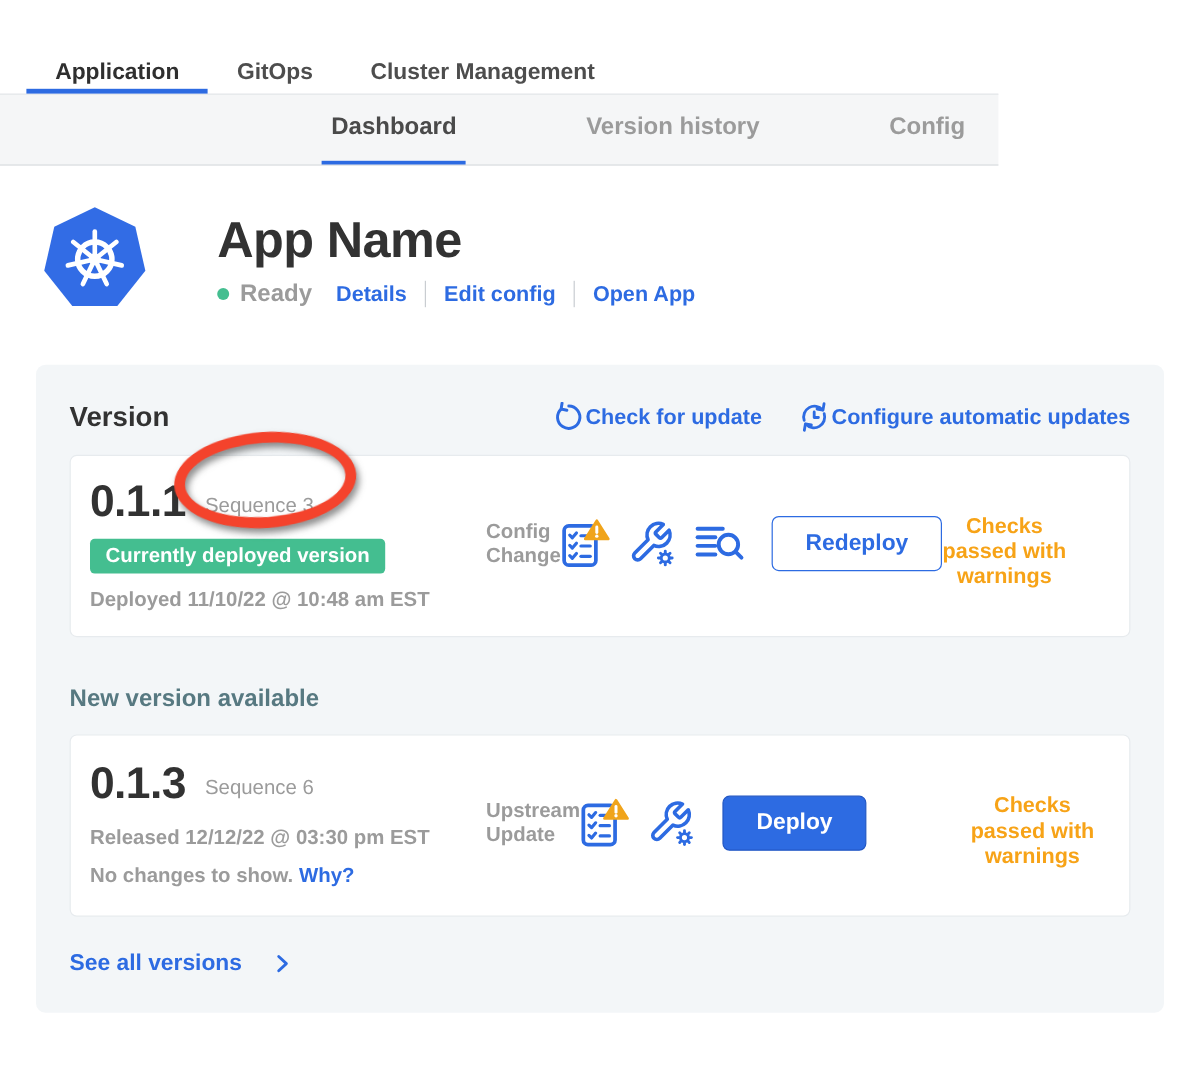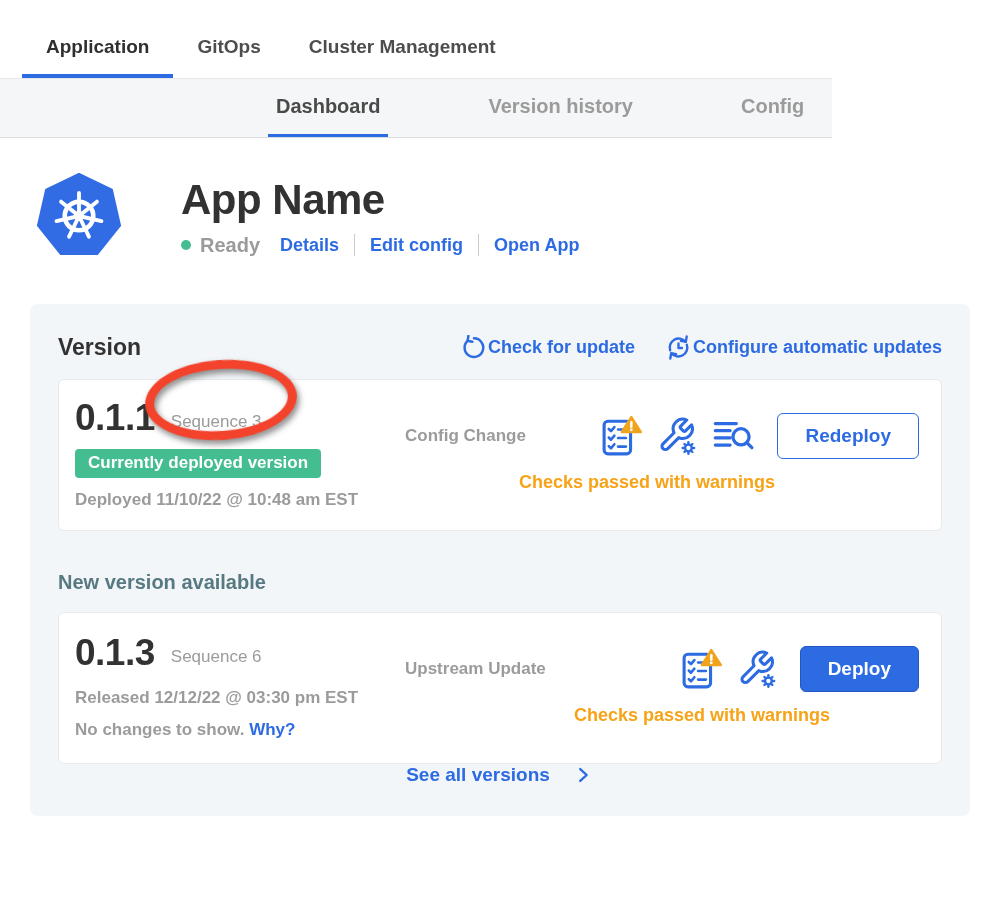--- a/index.html
+++ b/index.html
@@ -1,21 +1,21 @@
 <!DOCTYPE html>
 <html><head>
 <meta charset="utf-8">
 <style>
   * { margin:0; padding:0; box-sizing:border-box; }
   html,body { width:1000px; height:898px; background:#ffffff; overflow:hidden;
               font-family:"Liberation Sans","DejaVu Sans",sans-serif; }
 
   
   .topnav { display:flex; align-items:flex-end; padding:0 0 0 22px; height:78px; background:#fff; white-space:nowrap; }
-  .topnav-tab { padding:0 24px 16px; font-size:19px; font-weight:700; color:#4d4d4d; border-bottom:4px solid transparent; cursor:pointer; }
+  .topnav-tab { padding:0 24px 2px; font-size:19px; font-weight:700; color:#4d4d4d; border-bottom:4px solid transparent; cursor:pointer; }
   .topnav-tab.active { color:#2f2f2f; border-bottom-color:#2d6be2; }
 
   
   .subnav { height:60px; background:#f5f6f7; border-top:1px solid #e4e7e9; border-bottom:1px solid #d9dde0;
             display:flex; align-items:flex-end; padding-left:268px; gap:92px; white-space:nowrap; overflow:hidden; width:832px; }
   .subnav-tab { padding:0 8px 16px; font-size:20px; font-weight:700; color:#9b9b9b; border-bottom:4px solid transparent; margin-bottom:-1px; cursor:pointer; }
   .subnav-tab.active { color:#4a4a4a; border-bottom-color:#2d6be2; }
 
   
   .app-header { display:flex; align-items:center; padding:30px 0 0 33px; }
@@ -40,36 +40,36 @@
           padding:16px 22px 20px 16px; display:flex; align-items:center; min-height:152px; }
   .vleft { width:330px; flex:none; }
   .vline { display:flex; align-items:center; }
   .vnum { font-size:37px; font-weight:800; color:#323232; letter-spacing:-0.5px; }
   .vseq { font-size:17px; font-weight:400; color:#9b9b9b; margin-left:16px; padding-top:8px; }
   .vbadge { display:inline-block; margin-top:10px; background:#44be90; color:#fff; font-size:17px; font-weight:700;
             padding:4px 13px 5px; border-radius:4px; }
   .vmeta { margin-top:12px; font-size:17px; font-weight:700; color:#9b9b9b; }
   .vmeta .inline-link { color:#2d6be2; cursor:pointer; }
 
-  .vright { flex:1; display:flex; flex-direction:column; justify-content:space-between; }
+  .vright { flex:1; display:flex; justify-content:space-between; }
   .vright-top { display:flex; align-items:center; }
   .source-label { font-size:17px; font-weight:700; color:#9b9b9b; }
   .icon-group { margin-left:auto; display:flex; align-items:center; gap:15px; }
   .icon-btn { cursor:pointer; display:flex; }
   .checks-line { margin-top:13px; font-size:18px; font-weight:700; color:#f7a317; text-align:center; }
   .checks-row1 { padding-right:30px; }
   .checks-row2 { padding-left:80px; }
 
   .btn { font-family:inherit; font-size:19px; font-weight:700; border-radius:6px; padding:11px 27px; cursor:pointer; margin-left:22px; }
   .btn-outline { background:#fff; color:#2d6be2; border:1.5px solid #2d6be2; }
   .btn-primary { background:#2d6be2; color:#fff; border:1px solid #2257c4; }
 
   .new-version-heading { margin-top:40px; font-size:20px; font-weight:700; color:#577981; }
 
-  .see-all { display:flex; align-items:center; gap:22px; cursor:pointer;justify-content:center; }
+  .see-all { margin-top:28px; display:flex; align-items:center; gap:22px; cursor:pointer; }
   .see-all span { font-size:19px; font-weight:700; color:#2d6be2; }
 
   
   .annotation-ellipse { position:absolute; left:86px; top:-20px; width:152px; height:80px;
                         border:9px solid #f4432c; border-radius:50%; transform:rotate(-4deg);
                         filter:drop-shadow(2px 4px 3px rgba(40,40,40,0.55)); pointer-events:none; }
 </style>
 </head>
 <body>
 

